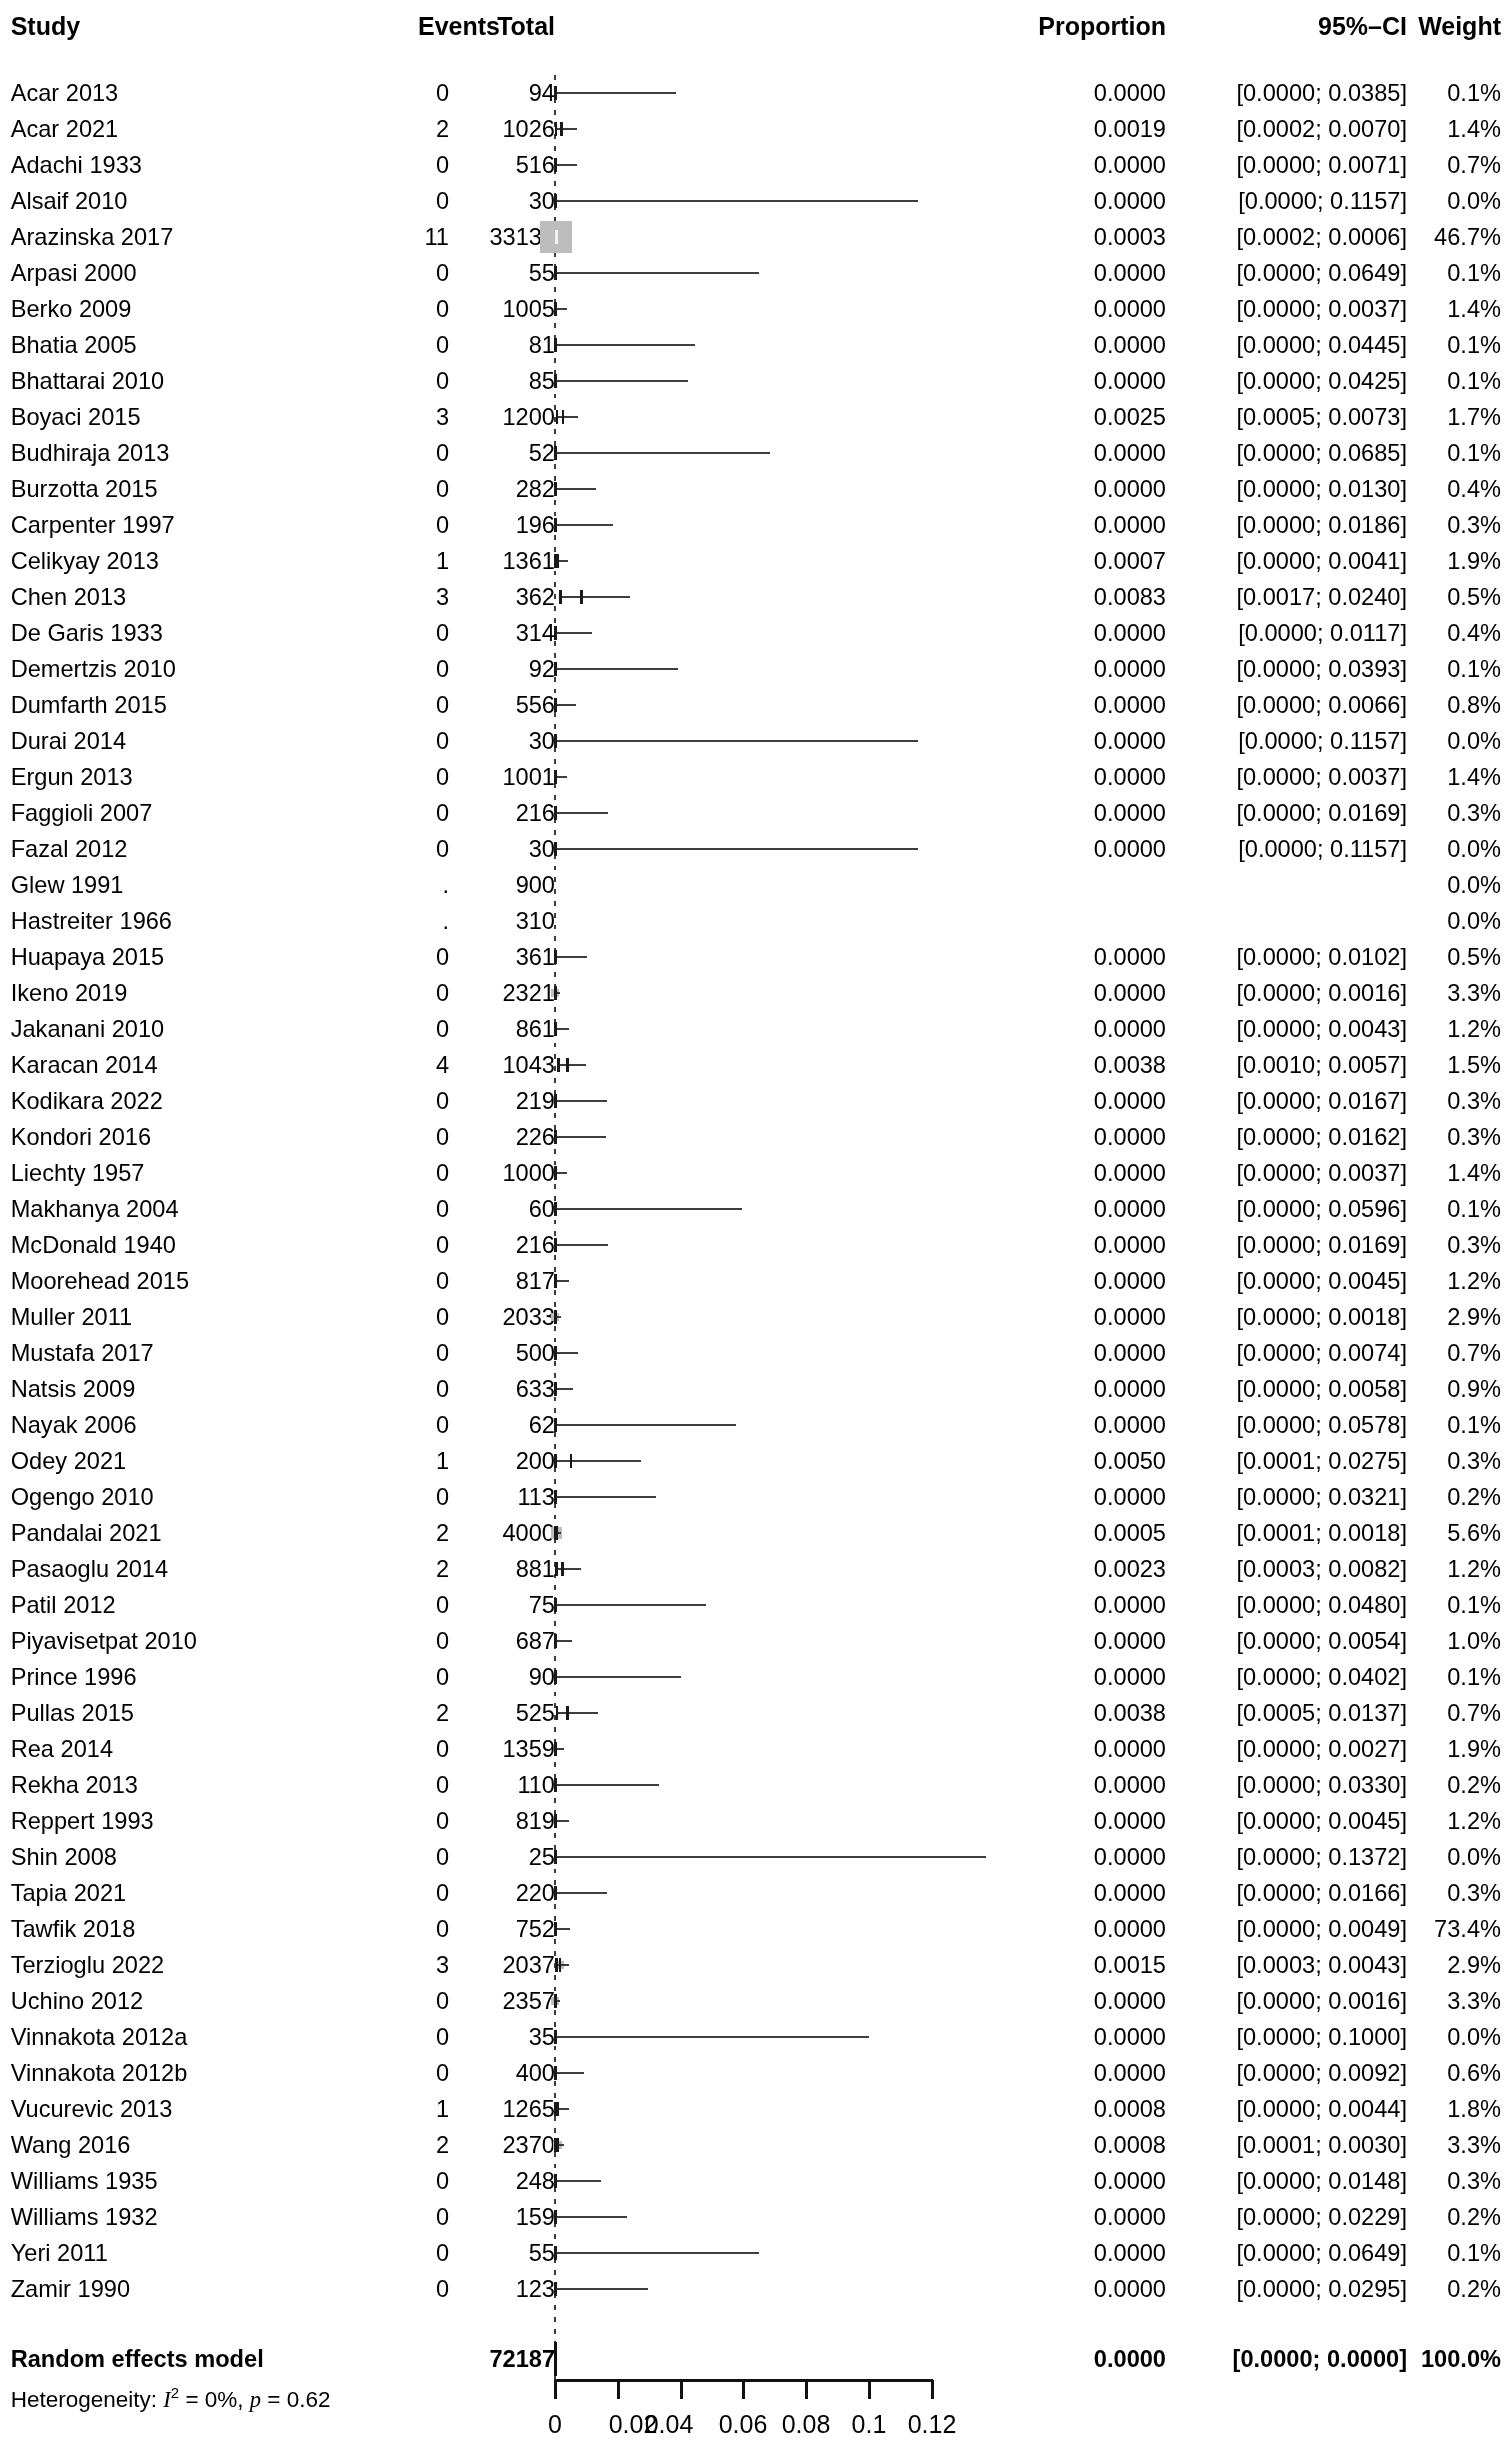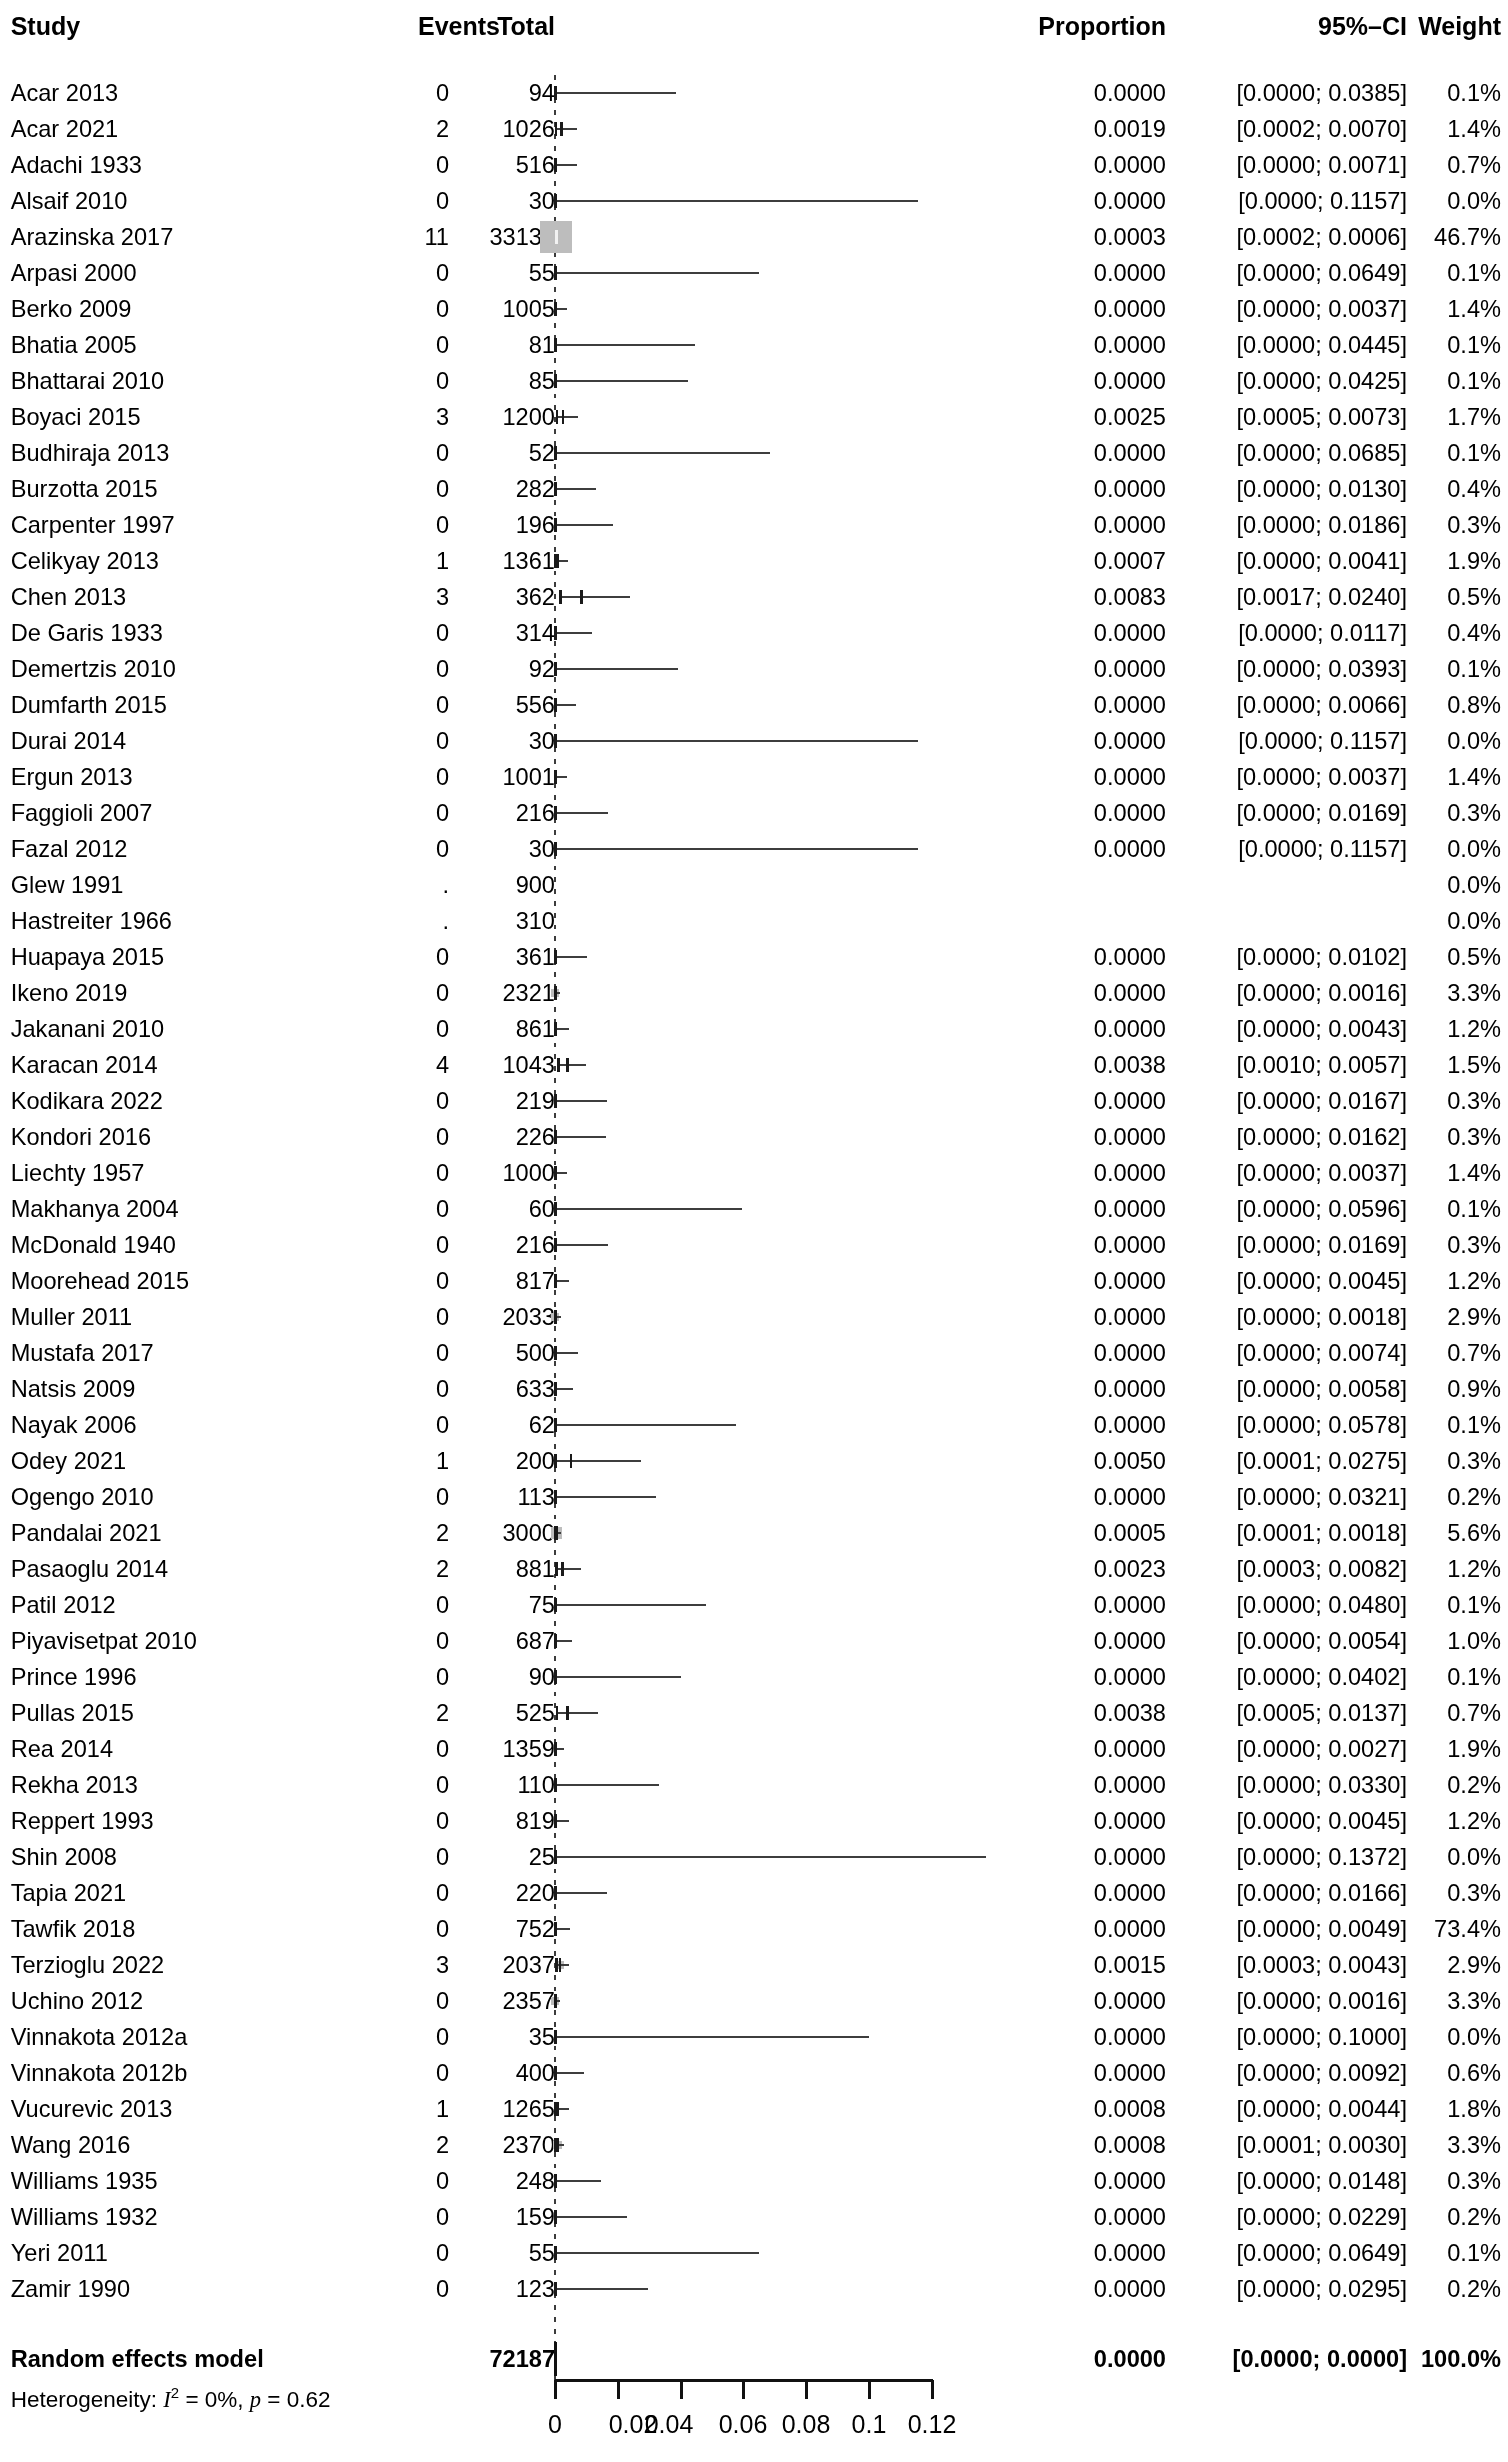--- a/index.html
+++ b/index.html
@@ -559,21 +559,21 @@
           <div class="tick-lo" style="left: -1.1px;"></div>
           <div class="tick-pt" style="left: -1.1px;"></div>
         </div>
         <div class="c num">0.0000</div>
         <div class="c num">[0.0000; 0.0321]</div>
         <div class="c num">0.2%</div>
       </div>
       <div class="row">
         <div class="c study">Pandalai 2021</div>
         <div class="c num">2</div>
-        <div class="c num">3000</div>
+        <div class="c num">4000</div>
         <div class="c plot">
           <div class="sq" style="height: 11.3px; width: 11.3px; left: -4px; top: 12.4px;"></div>
           <div class="ci-line" style="left: 0.3px; width: 5.4px;"></div>
           <div class="tick-lo" style="left: -0.8px;"></div>
           <div class="tick-pt" style="left: 0.5px;"></div>
         </div>
         <div class="c num">0.0005</div>
         <div class="c num">[0.0001; 0.0018]</div>
         <div class="c num">5.6%</div>
       </div>

